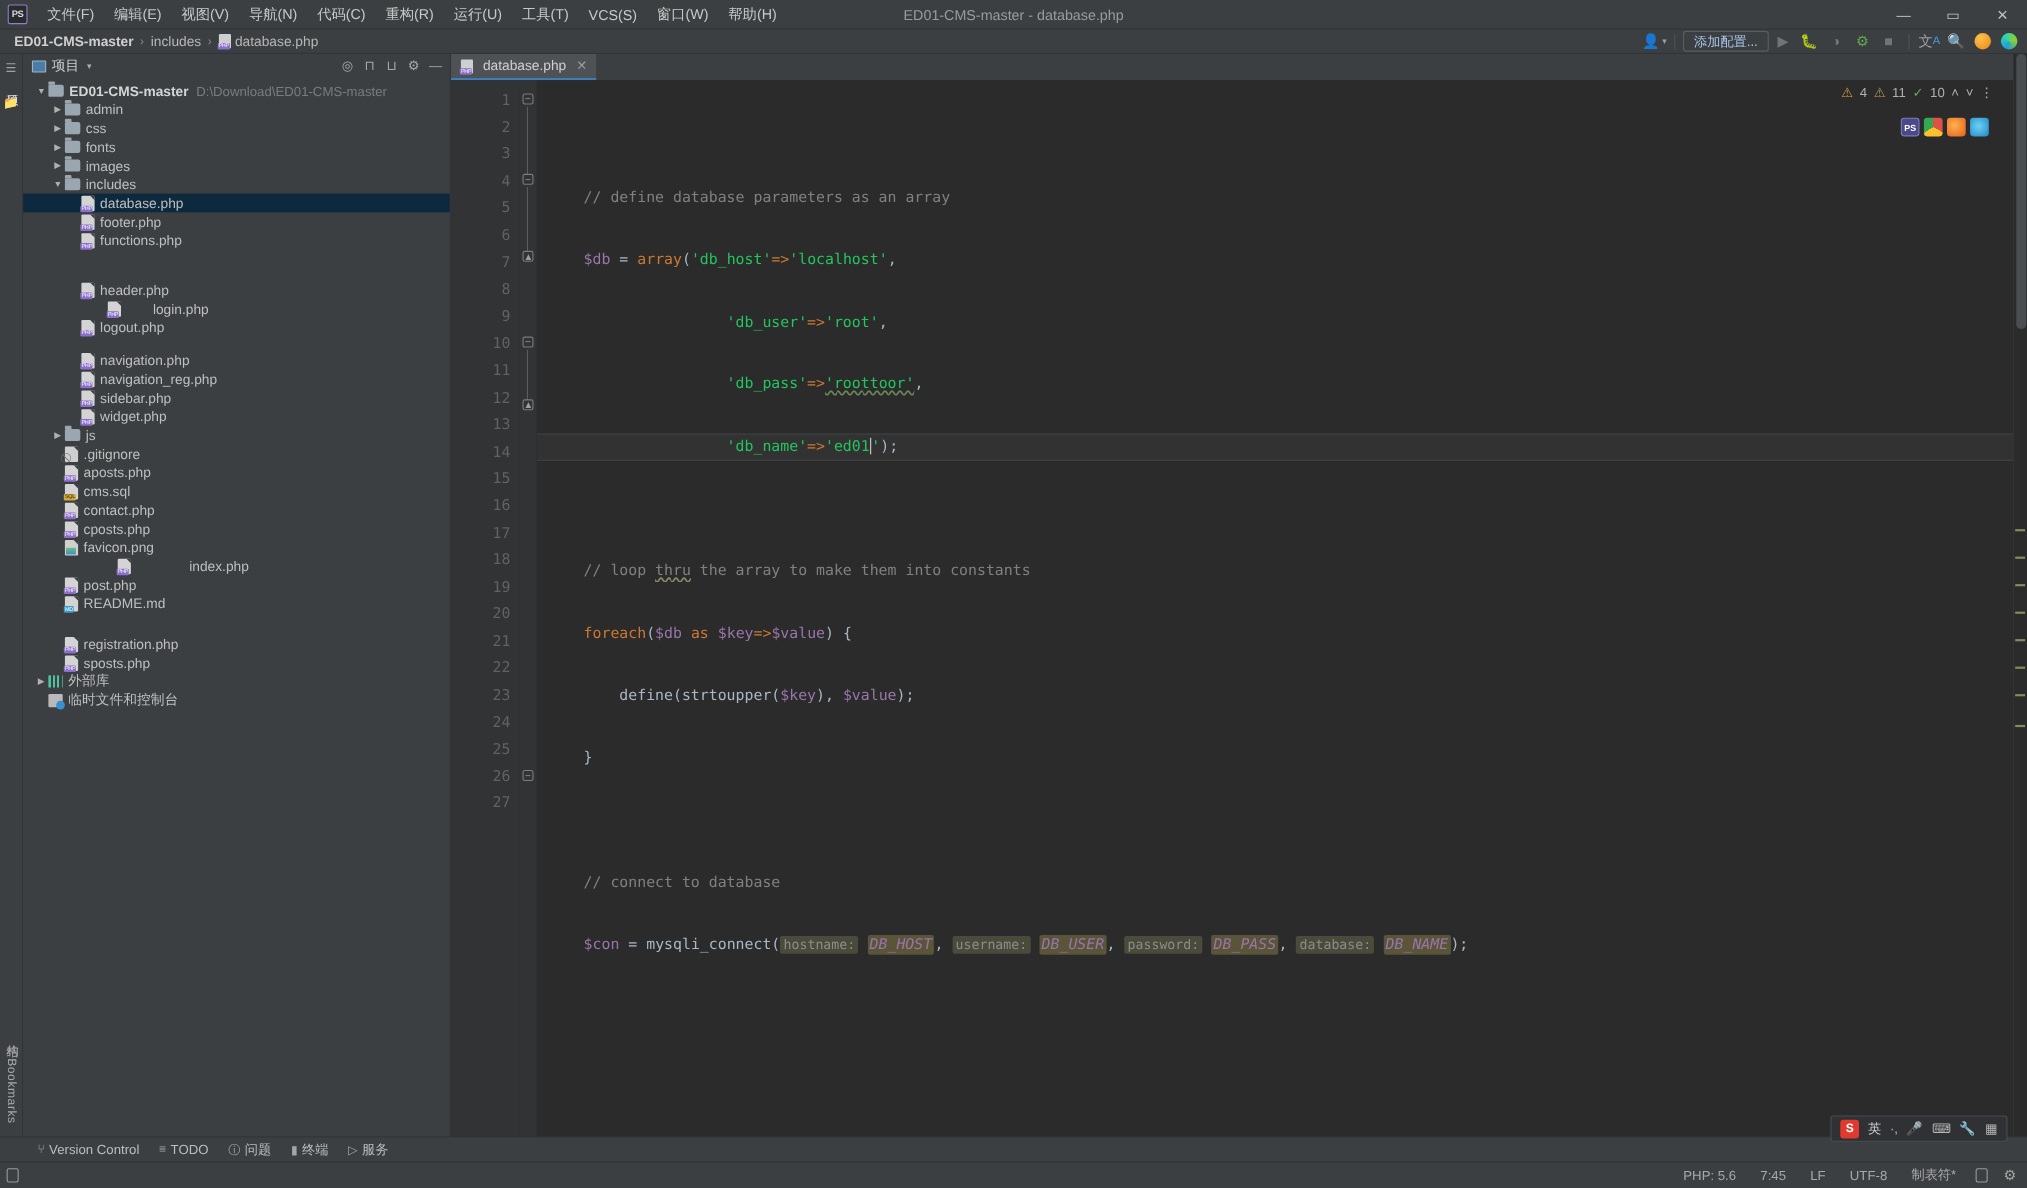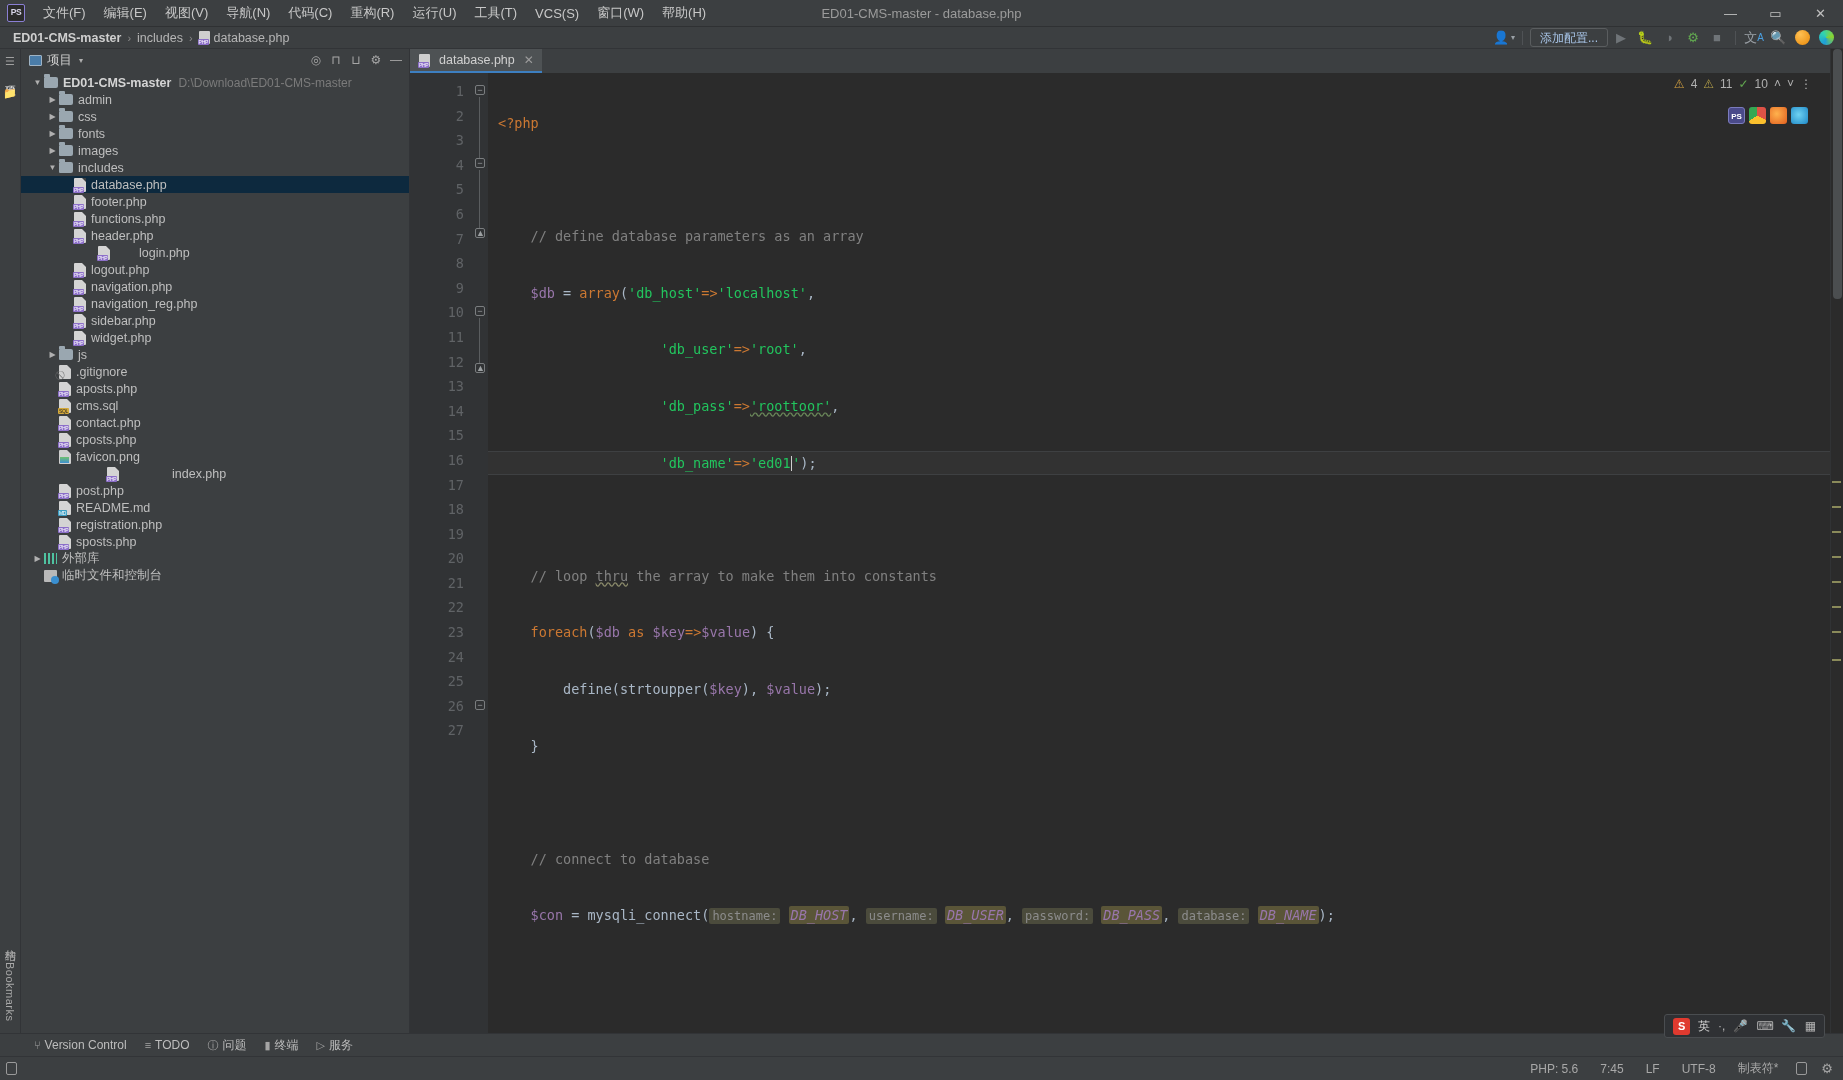--- a/index.html
+++ b/index.html
@@ -376,42 +376,42 @@
             </span>
             <span class="tname">footer.php</span>
           </div>
           <div class="trow" style="padding-left: 40px;">
             <span class="arrow none">·</span>
             <span class="fileicon">
               <span class="tag php">PHP</span>
             </span>
             <span class="tname">functions.php</span>
           </div>
+          <div class="trow" style="padding-left: 40px; margin-top: 28px;">
+            <span class="arrow none">·</span>
+            <span class="fileicon">
+              <span class="tag php">PHP</span>
+            </span>
+            <span class="tname">header.php</span>
+          </div>
+          <div class="trow" style="padding-left: 40px; gap: 24px;">
+            <span class="arrow none">·</span>
+            <span class="fileicon">
+              <span class="tag php">PHP</span>
+            </span>
+            <span class="tname">login.php</span>
+          </div>
           <div class="trow" style="padding-left: 40px;">
             <span class="arrow none">·</span>
             <span class="fileicon">
               <span class="tag php">PHP</span>
             </span>
-            <span class="tname">header.php</span>
-          </div>
-          <div class="trow" style="padding-left: 40px; gap: 24px;">
-            <span class="arrow none">·</span>
-            <span class="fileicon">
-              <span class="tag php">PHP</span>
-            </span>
-            <span class="tname">login.php</span>
-          </div>
-          <div class="trow" style="padding-left: 40px;">
-            <span class="arrow none">·</span>
-            <span class="fileicon">
-              <span class="tag php">PHP</span>
-            </span>
             <span class="tname">logout.php</span>
           </div>
-          <div class="trow" style="padding-left: 40px;">
+          <div class="trow" style="padding-left: 40px; margin-top: 13px;">
             <span class="arrow none">·</span>
             <span class="fileicon">
               <span class="tag php">PHP</span>
             </span>
             <span class="tname">navigation.php</span>
           </div>
           <div class="trow" style="padding-left: 40px;">
             <span class="arrow none">·</span>
             <span class="fileicon">
               <span class="tag php">PHP</span>
@@ -489,21 +489,21 @@
             </span>
             <span class="tname">post.php</span>
           </div>
           <div class="trow" style="padding-left: 25px;">
             <span class="arrow none">·</span>
             <span class="fileicon">
               <span class="tag md">MD</span>
             </span>
             <span class="tname">README.md</span>
           </div>
-          <div class="trow" style="padding-left: 25px;">
+          <div class="trow" style="padding-left: 25px; margin-top: 20px;">
             <span class="arrow none">·</span>
             <span class="fileicon">
               <span class="tag php">PHP</span>
             </span>
             <span class="tname">registration.php</span>
           </div>
           <div class="trow" style="padding-left: 25px;">
             <span class="arrow none">·</span>
             <span class="fileicon">
               <span class="tag php">PHP</span>
@@ -568,21 +568,20 @@
           <div class="foldmark" style="top:85px;">−</div>
           <div class="foldline" style="top:97px;height:60px;"></div>
           <div class="foldmark" style="top:155px;">▲</div>
           <div class="foldmark" style="top:233px;">−</div>
           <div class="foldline" style="top:245px;height:48px;"></div>
           <div class="foldmark" style="top:290px;">▲</div>
           <div class="foldmark" style="top:627px;">−</div>
         </div>
 
         <div class="code">
-          <div class="cl"><span class="kw">&lt;?php</span></div>
           <div class="cl"></div>
           <div class="cl">    <span class="cmt">// define database parameters as an array</span></div>
           <div class="cl">    <span class="var">$db</span> <span class="plain">=</span> <span class="kw">array</span><span class="plain">(</span><span class="str">'db_host'</span><span class="kw">=&gt;</span><span class="str">'localhost'</span><span class="plain">,</span></div>
           <div class="cl">                    <span class="str">'db_user'</span><span class="kw">=&gt;</span><span class="str">'root'</span><span class="plain">,</span></div>
           <div class="cl">                    <span class="str">'db_pass'</span><span class="kw">=&gt;</span><span class="str wavy">'roottoor'</span><span class="plain">,</span></div>
           <div class="cl hl-border">                    <span class="str">'db_name'</span><span class="kw">=&gt;</span><span class="str">'ed01</span><span class="caret-bar"></span><span class="str">'</span><span class="plain">);</span></div>
           <div class="cl"></div>
           <div class="cl">    <span class="cmt">// loop <span class="wavy-gray">thru</span> the array to make them into constants</span></div>
           <div class="cl">    <span class="kw">foreach</span><span class="plain">(</span><span class="var">$db</span> <span class="kw">as</span> <span class="var">$key</span><span class="kw">=&gt;</span><span class="var">$value</span><span class="plain">) {</span></div>
           <div class="cl">        <span class="plain">define(strtoupper(</span><span class="var">$key</span><span class="plain">), </span><span class="var">$value</span><span class="plain">);</span></div>

